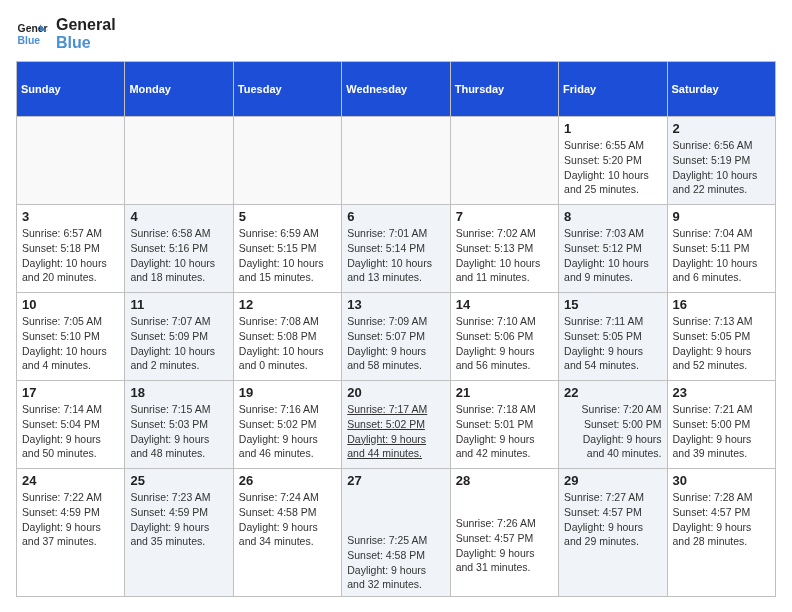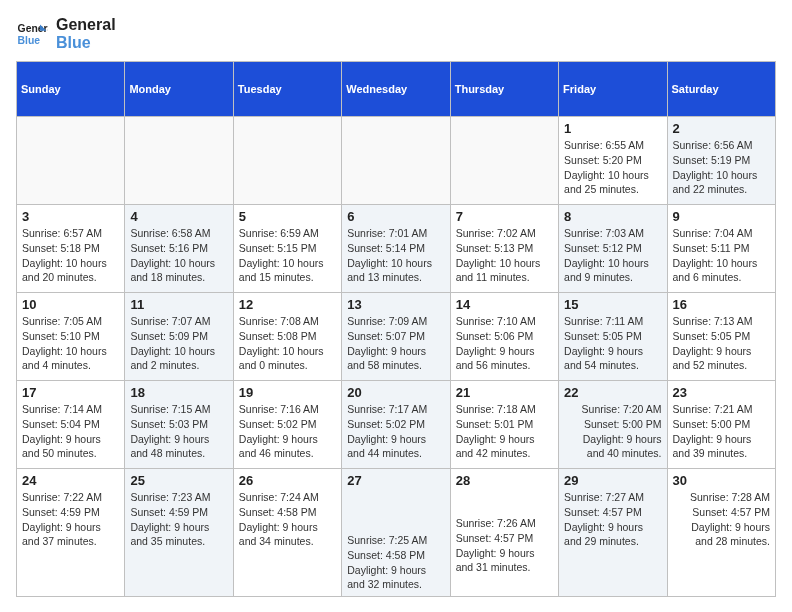--- a/index.html
+++ b/index.html
@@ -232,21 +232,21 @@
 Daylight: 9 hours and 48 minutes.</div>
         </td>
         <td class="cal-cell">
           <span class="day-num">19</span>
           <div class="cell-text" style="white-space: pre-line;">Sunrise: 7:16 AM
 Sunset: 5:02 PM
 Daylight: 9 hours and 46 minutes.</div>
         </td>
         <td class="cal-cell shaded">
           <span class="day-num">20</span>
-          <div class="cell-text" style="white-space: pre-line;">Sunrise: 7:17 AM
+          <div class="cell-text" style="white-space: pre-line; text-decoration: underline;">Sunrise: 7:17 AM
 Sunset: 5:02 PM
 Daylight: 9 hours and 44 minutes.</div>
         </td>
         <td class="cal-cell">
           <span class="day-num">21</span>
           <div class="cell-text" style="white-space: pre-line;">Sunrise: 7:18 AM
 Sunset: 5:01 PM
 Daylight: 9 hours and 42 minutes.</div>
         </td>
         <td class="cal-cell shaded">
@@ -294,19 +294,19 @@
 Daylight: 9 hours and 31 minutes.</div>
         </td>
         <td class="cal-cell shaded">
           <span class="day-num">29</span>
           <div class="cell-text" style="white-space: pre-line;">Sunrise: 7:27 AM
 Sunset: 4:57 PM
 Daylight: 9 hours and 29 minutes.</div>
         </td>
         <td class="cal-cell">
           <span class="day-num">30</span>
-          <div class="cell-text" style="white-space: pre-line; text-align: right;">Sunrise: 7:28 AM
+          <div class="cell-text" style="white-space: pre-line;">Sunrise: 7:28 AM
 Sunset: 4:57 PM
 Daylight: 9 hours and 28 minutes.</div>
         </td>
       </tr>
     </tbody>
 </table>
 
 </body></html>

